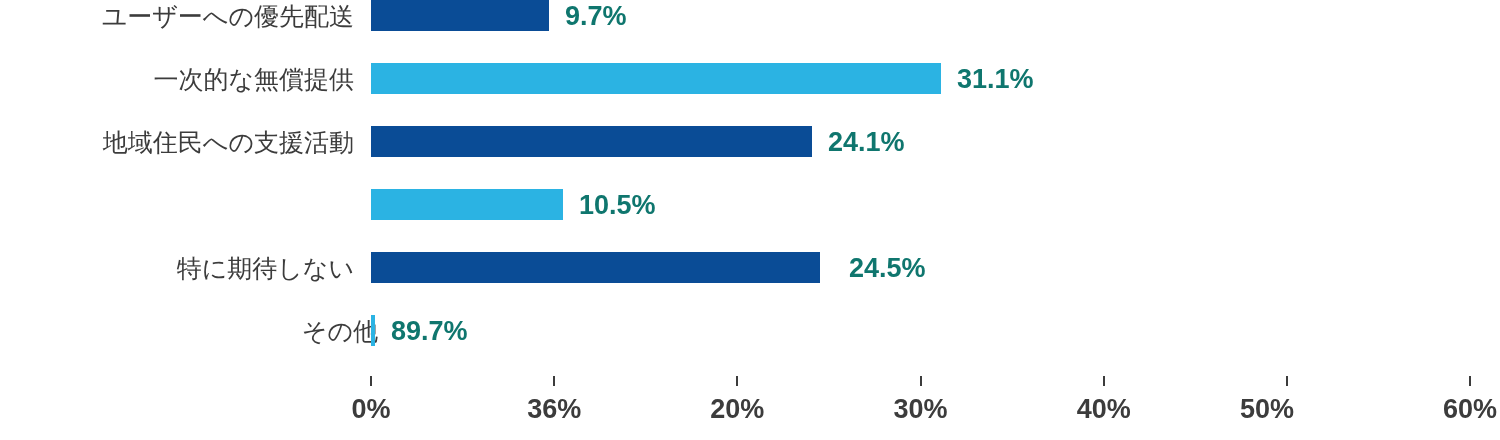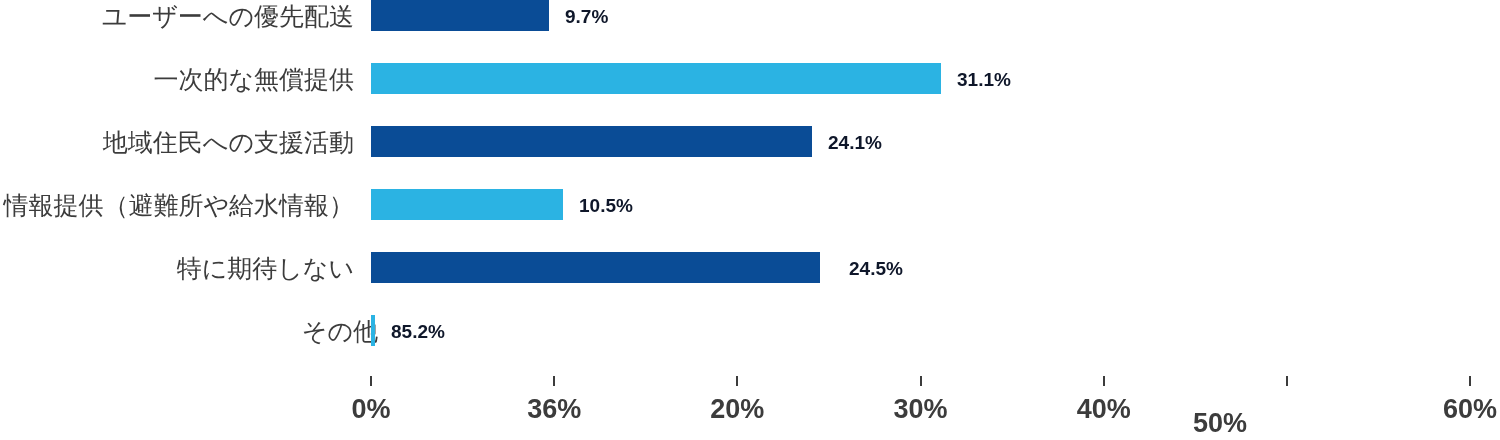--- a/index.html
+++ b/index.html
@@ -55,24 +55,24 @@
     left: 371px;
     top: 0;
     height: 31px;
   }
 
   .bar-value {
     position: absolute;
     top: 50%;
     transform: translateY(-50%);
     white-space: nowrap;
-    font-size: 19px;
+    font-size: 27px;
     line-height: 1;
     font-weight: bold;
-    color: #0f172a;
+    color: #0f766e;
     text-align: right;
   }
 
   
   .axis {
     position: absolute;
     left: 0;
     top: 376px;
     width: 1500px;
     height: 64px;
@@ -113,54 +113,53 @@
       <div class="bar-value" style="left: 957px;">31.1%</div>
     </div>
 
     <div class="bar-row" style="top:126px;">
       <div class="cat-label">地域住民への支援活動</div>
       <div class="bar" style="width: 441px; background: rgb(10, 76, 150);"></div>
       <div class="bar-value" style="left: 828px;">24.1%</div>
     </div>
 
     <div class="bar-row" style="top:189px;">
-      <div class="cat-label">情報提供（避難所や給水情報）</div>
       <div class="bar" style="width: 192px; background: rgb(43, 179, 227);"></div>
       <div class="bar-value" style="left: 579px;">10.5%</div>
     </div>
 
     <div class="bar-row" style="top:252px;">
       <div class="cat-label">特に期待しない</div>
       <div class="bar" style="width: 449px; background: rgb(10, 76, 150);"></div>
       <div class="bar-value" style="left: 836px; margin-left: 13px;">24.5%</div>
     </div>
 
     <div class="bar-row" style="top:315px;padding-left:24px;">
       <div class="cat-label">その他</div>
       <div class="bar" style="width:4px; background:#2bb3e3;"></div>
-      <div class="bar-value" style="left: 391px;">85.2%</div>
+      <div class="bar-value" style="left: 391px;">89.7%</div>
     </div>
 
     <div class="axis">
       <div class="tick-mark" style="left:370px;"></div>
       <div class="tick-label" style="left:371px;">0%</div>
 
       <div class="tick-mark" style="left: 553.167px;"></div>
       <div class="tick-label" style="left: 554.167px;">36%</div>
 
       <div class="tick-mark" style="left: 736.333px;"></div>
       <div class="tick-label" style="left: 737.333px;">20%</div>
 
       <div class="tick-mark" style="left: 919.5px;"></div>
       <div class="tick-label" style="left: 920.5px;">30%</div>
 
       <div class="tick-mark" style="left: 1102.67px;"></div>
       <div class="tick-label" style="left: 1103.67px;">40%</div>
 
       <div class="tick-mark" style="left: 1285.83px;"></div>
-      <div class="tick-label" style="left: 1220px; margin-top: 14px;">50%</div>
+      <div class="tick-label" style="left: 1267px;">50%</div>
 
       <div class="tick-mark" style="left:1469px;"></div>
       <div class="tick-label" style="left:1470px;">60%</div>
     </div>
 
   </div>
 </div>
 
 </body></html>

